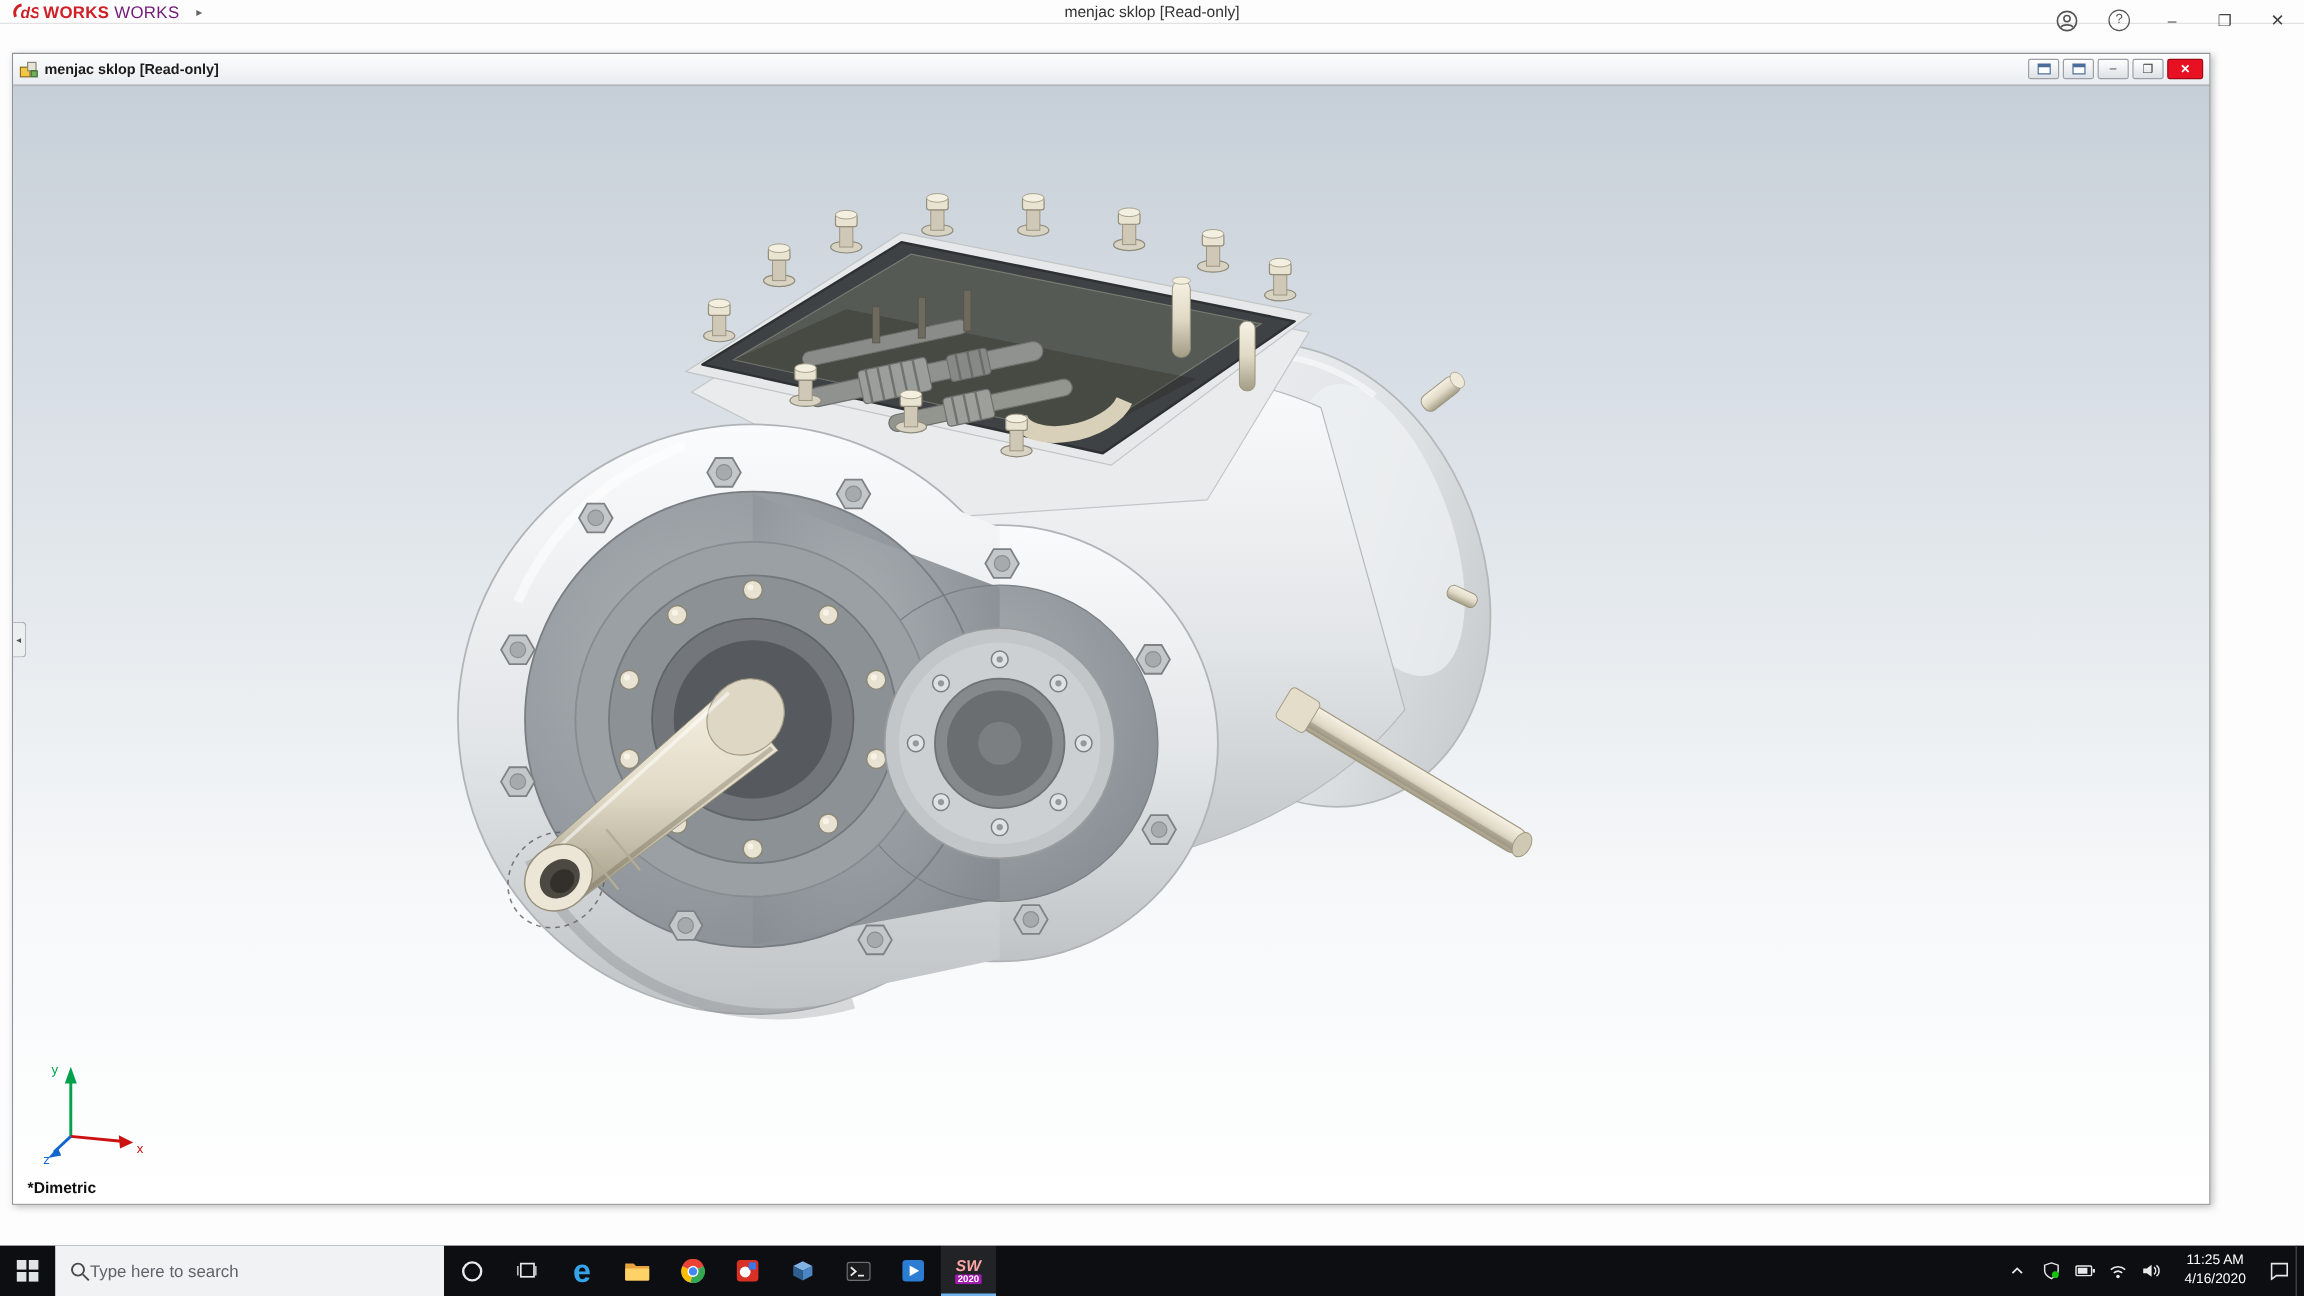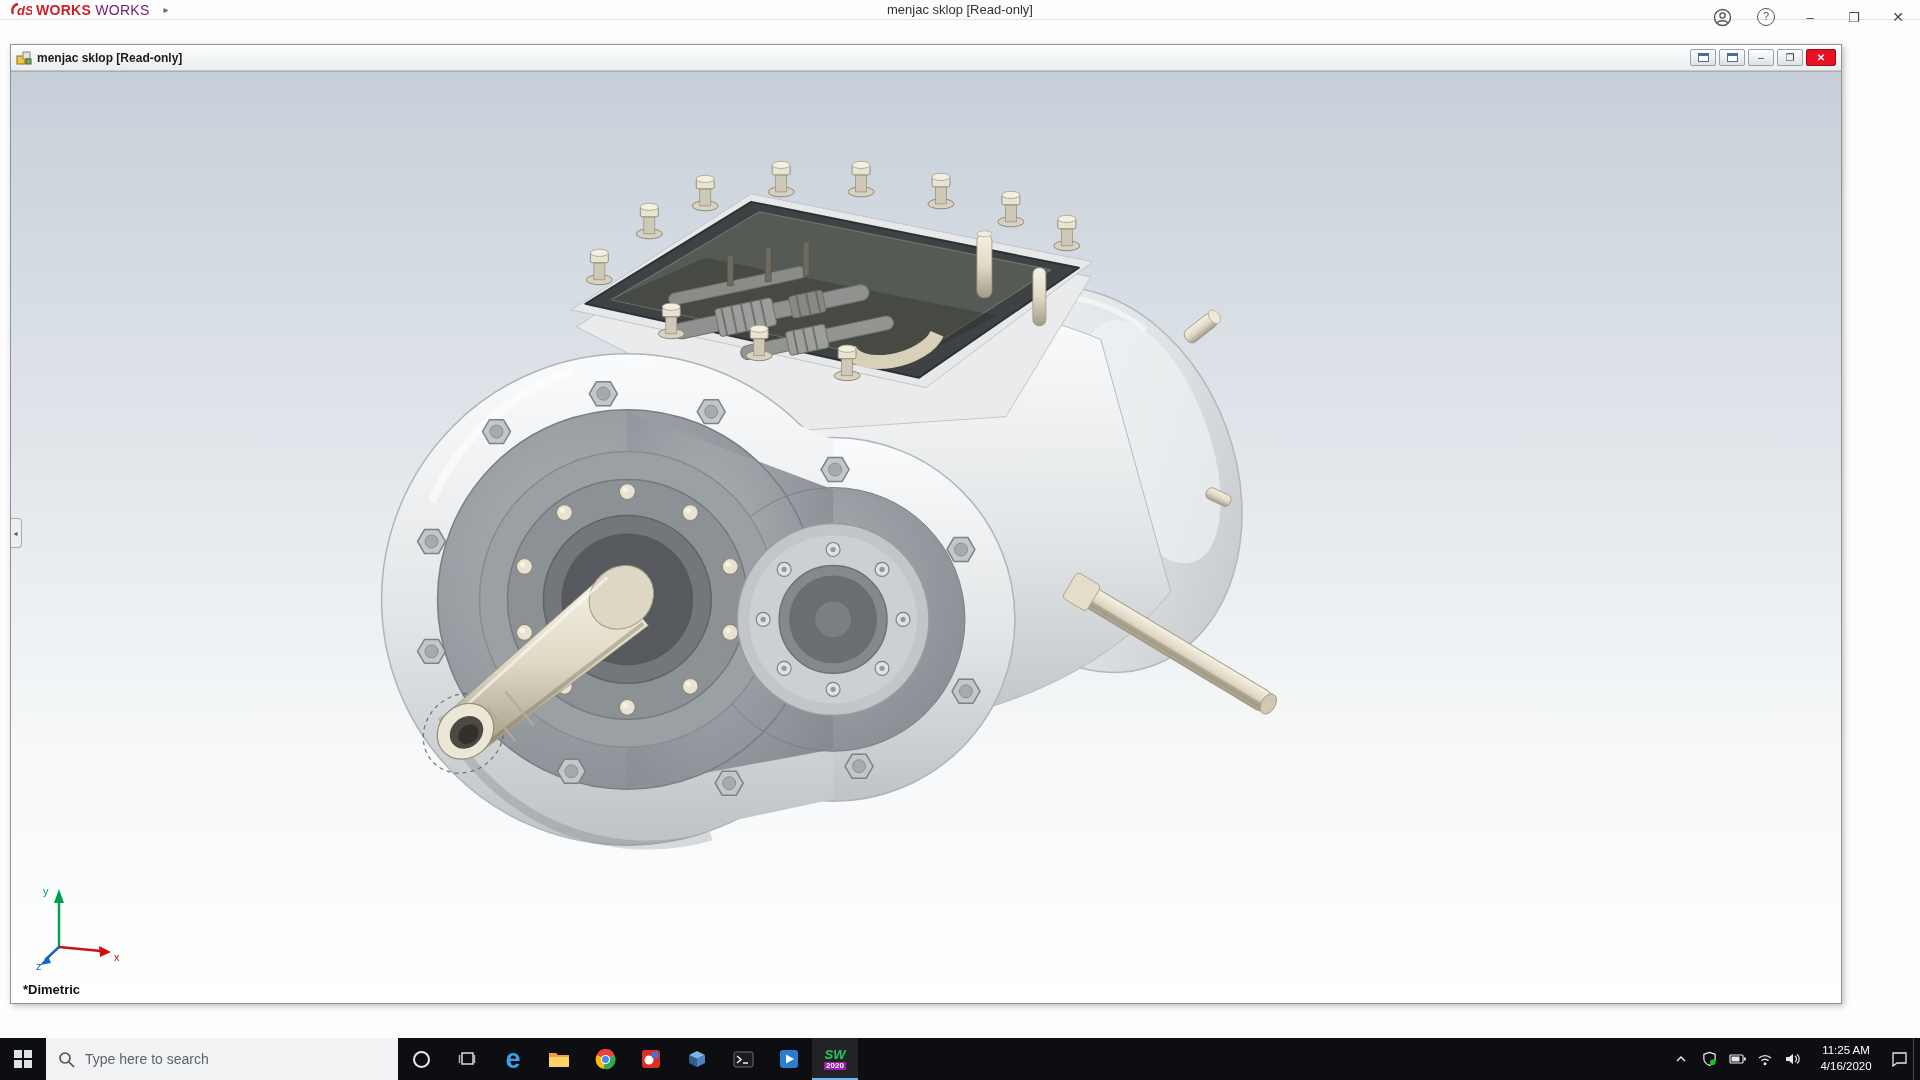--- a/index.html
+++ b/index.html
@@ -44,27 +44,27 @@
   .left-tab { position:absolute; left:-1px; top:446px; width:12px; height:30px; background:#eceeef;
               border:1px solid #a6aaad; border-left:none; border-radius:0 4px 4px 0; font-size:8px; color:#555;
               display:flex; align-items:center; justify-content:center; }
 
   
   .taskbar { position:absolute; bottom:0; left:0; right:0; height:42px; background:#0d0e11; display:flex; align-items:stretch; color:#fff; }
   .tb-btn { width:46px; display:flex; align-items:center; justify-content:center; position:relative; }
   .tb-btn.active { background:rgba(255,255,255,.09); box-shadow:inset 0 -2px 0 #6fb3e8; }
   .win-logo { display:grid; grid-template-columns:8px 8px; grid-template-rows:8px 8px; gap:2px; transform:skewY(0deg); }
   .win-logo span { background:#dfe3e6; }
-  .search { width:352px; background:#f1f2f3; display:flex; align-items:center; gap:10px; padding:0 12px; }
+  .search { width:324px; background:#f1f2f3; display:flex; align-items:center; padding:0 12px; }
   .search-input { flex:1; background:transparent; border:none; outline:none; font-size:14px; color:#3c4043; font-family:"Liberation Sans",sans-serif; }
   .search-input::placeholder { color:#5f6368; opacity:1; }
   .cortana-ring { width:17px; height:17px; border:2px solid #e8eaec; border-radius:50%; display:block; }
   .edge-e { font-size:27px; font-weight:700; color:#35a3e8; line-height:1; }
   .sw-tile { display:flex; flex-direction:column; align-items:center; line-height:1; }
-  .sw-label { color:#22c55e; font-size:13px; font-weight:700; font-style:italic; }
+  .sw-label { color:#fca5a5; font-size:13px; font-weight:700; font-style:italic; }
   .sw-badge { background:#a21caf; color:#fff; font-size:8px; font-weight:700; padding:0 2px; border-radius:1px; margin-top:1px; }
   .tb-spacer { flex:1; }
   .tray-btn { width:28px; display:flex; align-items:center; justify-content:center; }
   .clock { width:78px; display:flex; flex-direction:column; align-items:center; justify-content:center; font-size:11.5px; line-height:1.35; color:#fff; }
   .show-desktop { width:7px; border-left:1px solid #4a4b4e; }
 </style>
 </head>
 <body>
 
 <div class="screen">

